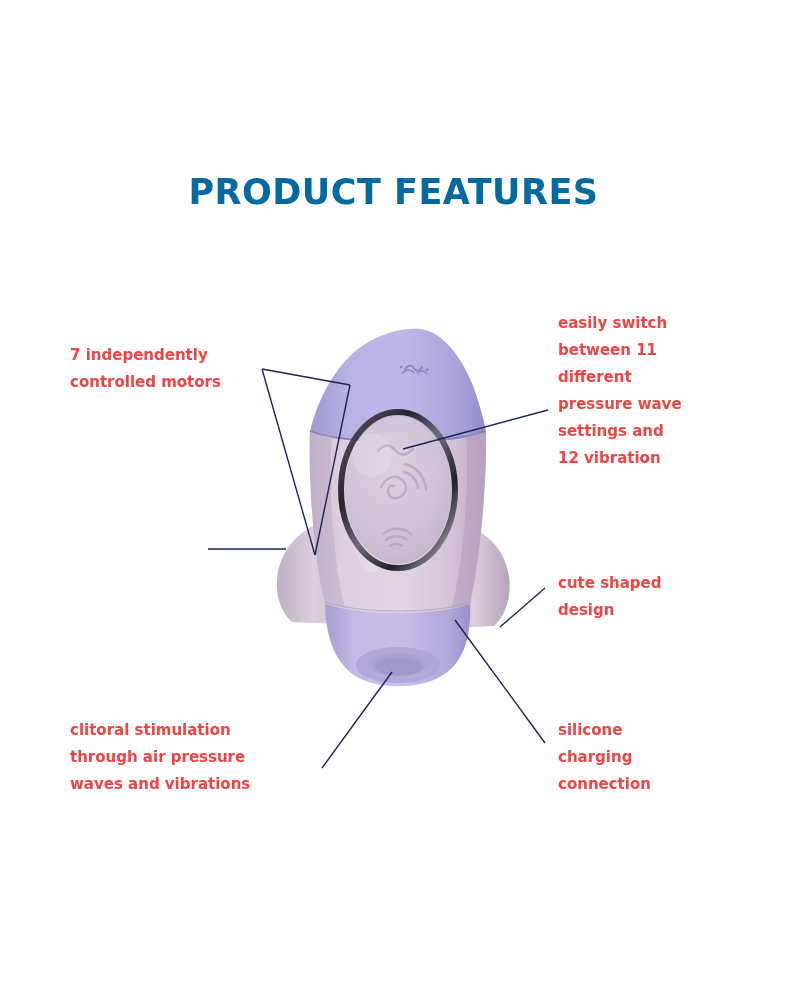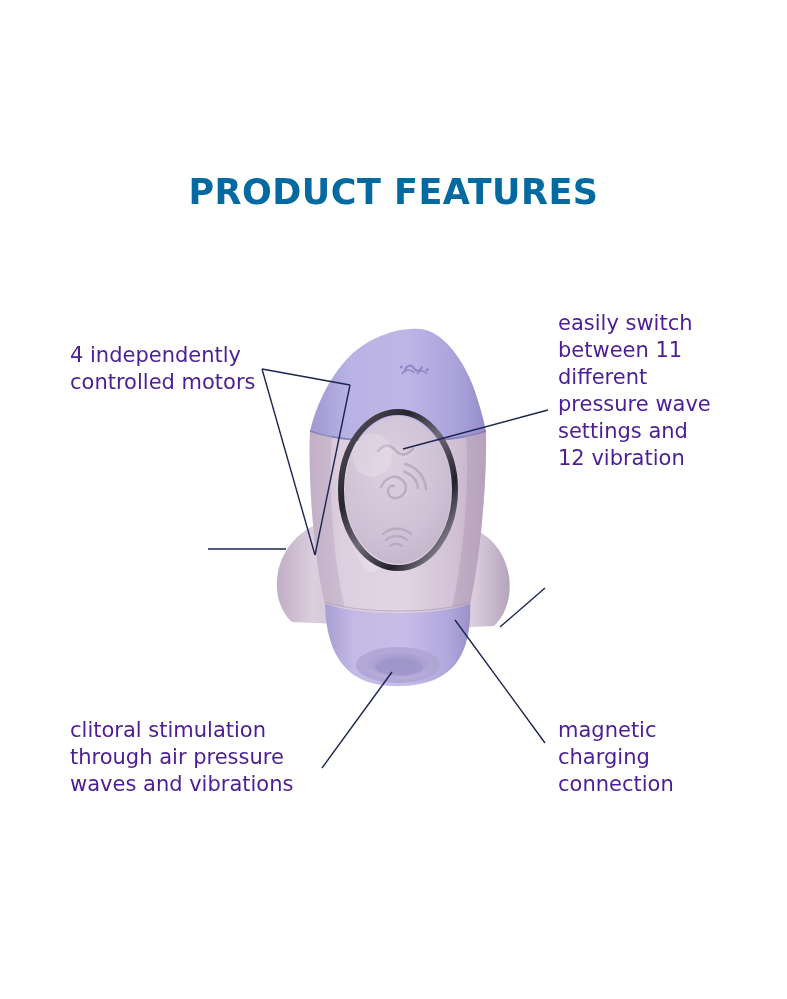--- a/index.html
+++ b/index.html
@@ -28,25 +28,25 @@
     font-size: 35px;
     font-weight: bold;
     letter-spacing: 0.5px;
     color: #0369a1;
     font-family: "DejaVu Sans", sans-serif;
   }
 
   
   .callout {
     position: absolute;
-    color: #4c1d95;
-    font-size: 21px;
+    color: #ef4444;
+    font-size: 15px;
     line-height: 27px;
     font-family: "DejaVu Sans", sans-serif;
-    font-weight: 400;
+    font-weight: 700;
     white-space: pre-line;
   }
   #callout-motors   { left: 70px;  top: 342px; width: 230px; }
   #callout-silicone { left: 70px;  top: 507px; width: 210px; }
   #callout-clitoral { left: 70px;  top: 717px; width: 270px; }
   #callout-switch   { left: 558px; top: 310px; width: 200px; }
   #callout-cute     { left: 558px; top: 570px; width: 190px; }
   #callout-magnetic { left: 558px; top: 717px; width: 190px; }
 
   
@@ -225,33 +225,35 @@
       <path d="M 322 768 L 392 672"></path>
 
       <path d="M 548 410 L 403 449"></path>
 
       <path d="M 545 588 L 500 627"></path>
 
       <path d="M 545 743 L 455 620"></path>
     </g>
   </svg>
 
-  <div class="callout" id="callout-motors">4 independently
+  <div class="callout" id="callout-motors">7 independently
 controlled motors</div>
 
 
   <div class="callout" id="callout-clitoral">clitoral stimulation
 through air pressure
 waves and vibrations</div>
 
   <div class="callout" id="callout-switch">easily switch
 between 11
 different
 pressure wave
 settings and
 12 vibration</div>
 
-
-  <div class="callout" id="callout-magnetic">magnetic
+  <div class="callout" id="callout-cute">cute shaped
+design</div>
+
+  <div class="callout" id="callout-magnetic">silicone
 charging
 connection</div>
 
 </div>
 
 </body></html>

